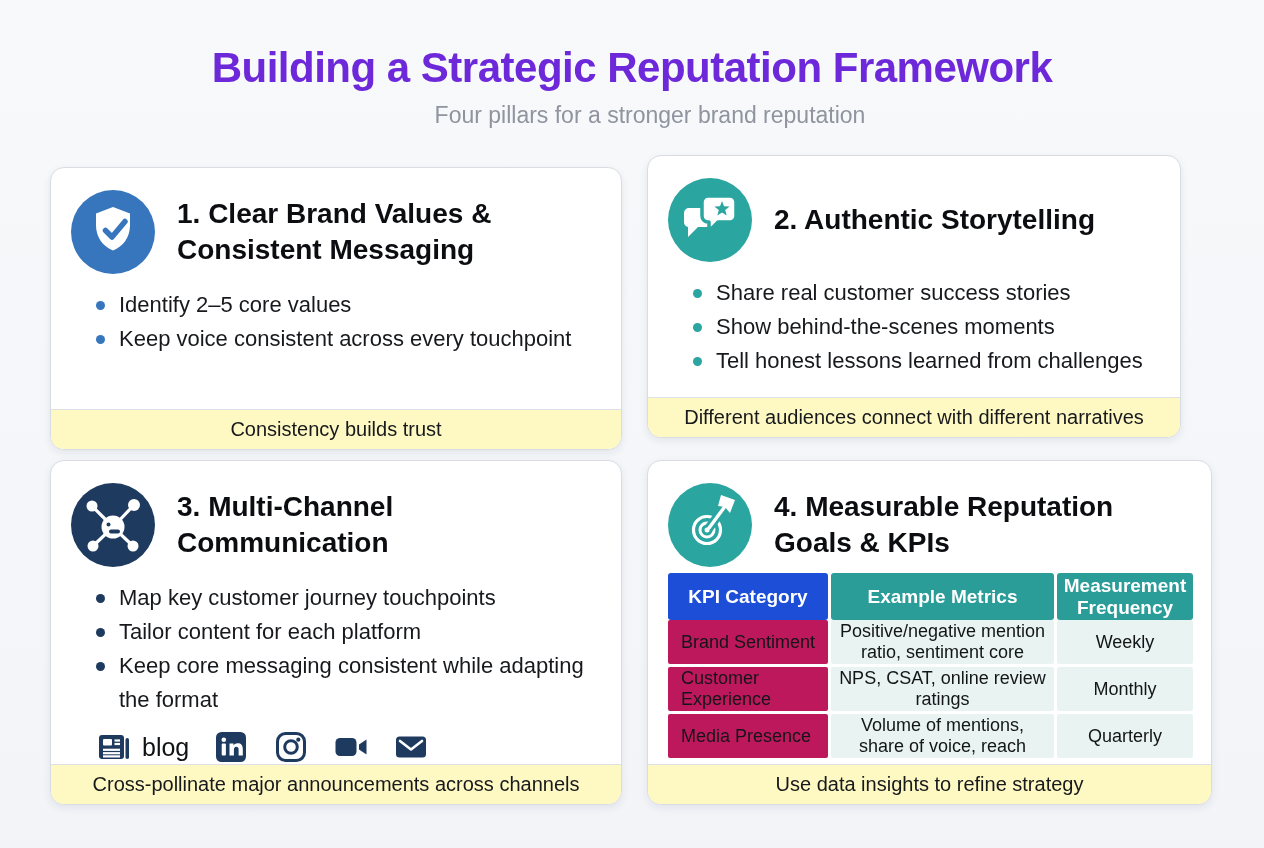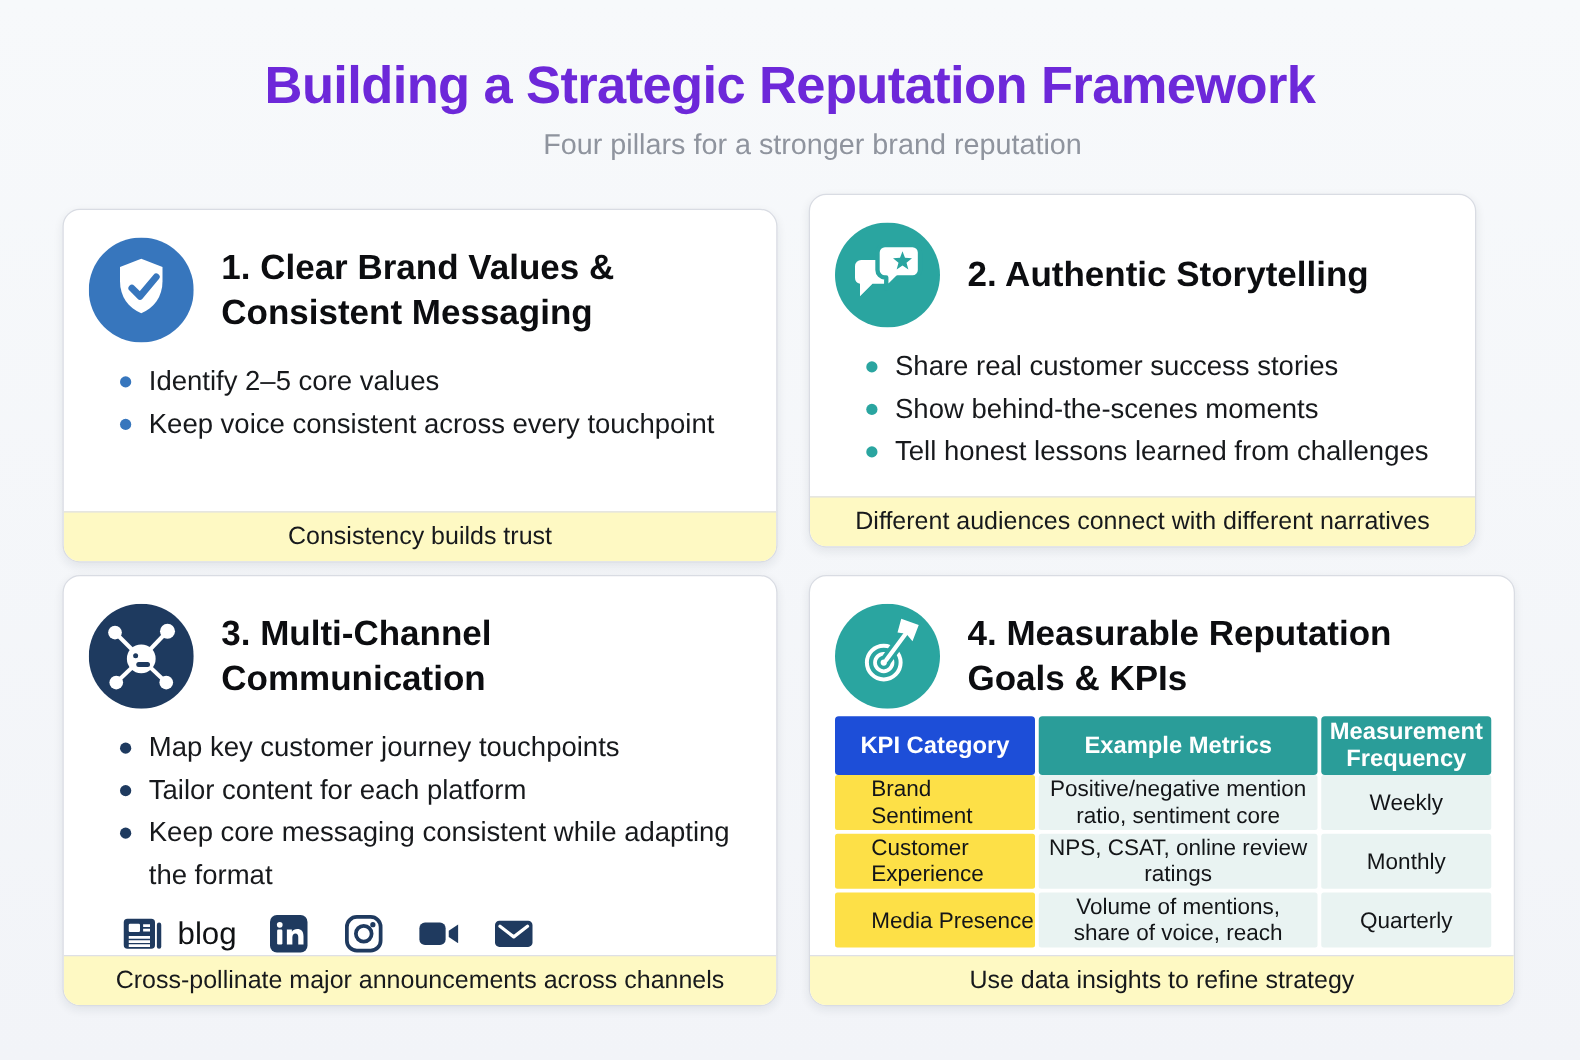--- a/index.html
+++ b/index.html
@@ -62,21 +62,21 @@
     height:47px; color:#fff; font-weight:bold; font-size:19px;
     display:flex; align-items:center; justify-content:center;
     text-align:center; line-height:1.15; border-radius:3px; padding:0 6px;
   }
   .th-navy{ background:#1d4ed8; }
   .th-teal{ background:#2a9d99; }
   .kpi-table .td{
     display:flex; align-items:center; font-size:18px; color:#131518;
     border-radius:2px; line-height:1.15;
   }
-  .td-gray{ background:#fde047; justify-content:flex-start; padding-left:29px; text-align:left; }
+  .td-gray{ background:#be185d; justify-content:flex-start; padding-left:13px; text-align:left; }
   .td-teal{ background:#e9f3f2; justify-content:center; text-align:center; padding:0 8px; }
 </style>
 </head>
 <body>
 
 <div class="page-title">Building a Strategic Reputation Framework</div>
 <div class="page-subtitle">Four pillars for a stronger brand reputation</div>
 
 <div class="card card1 c1">
   <div class="card-head">

